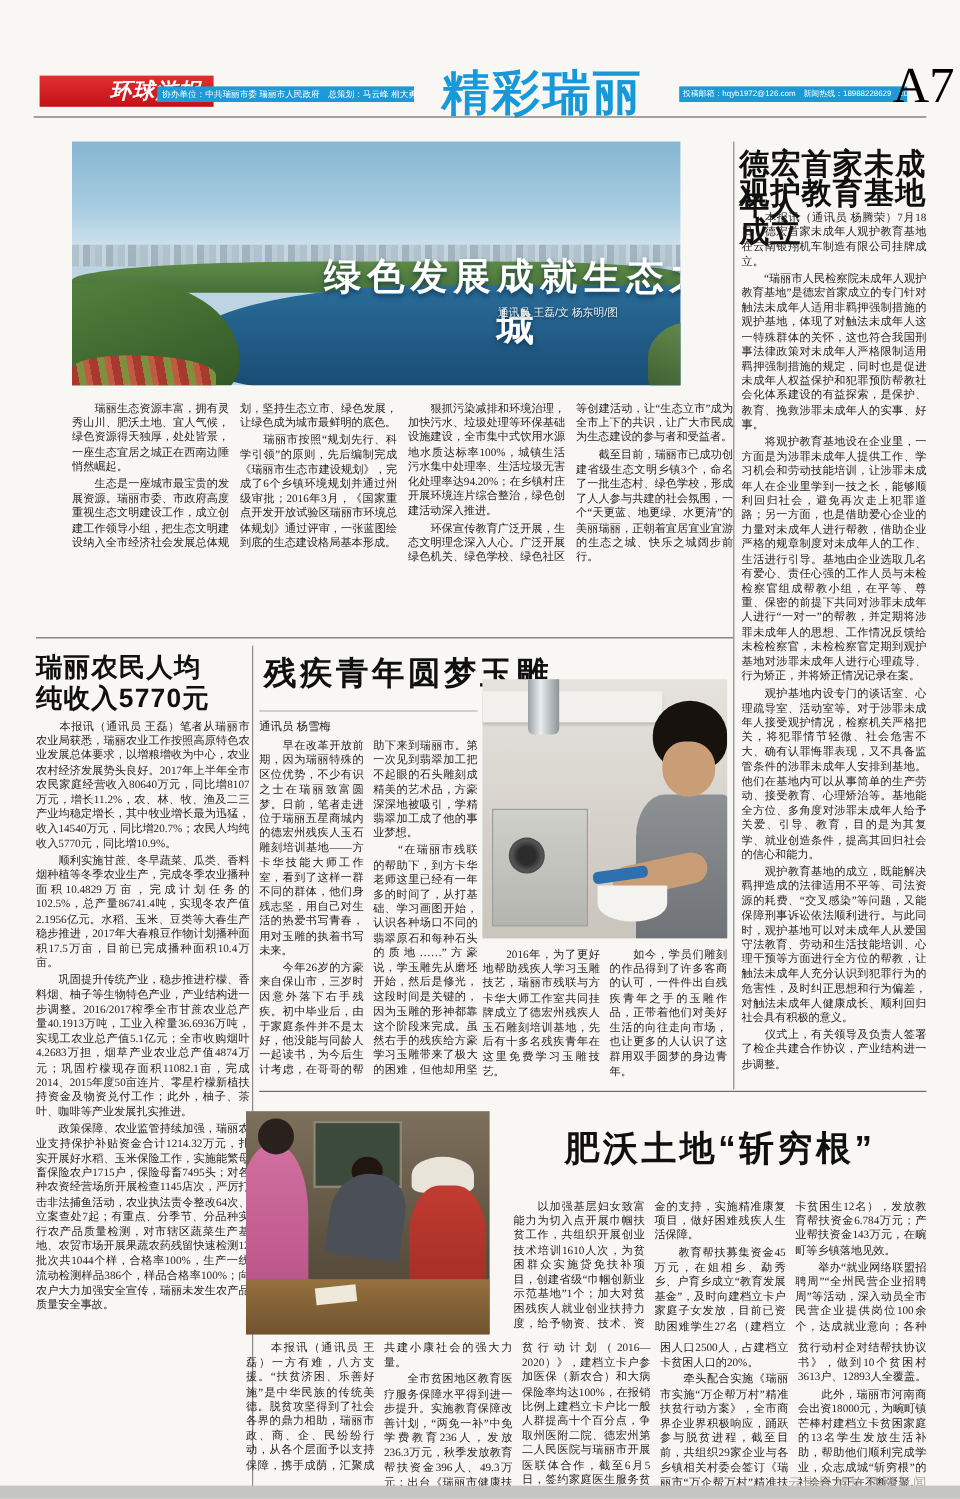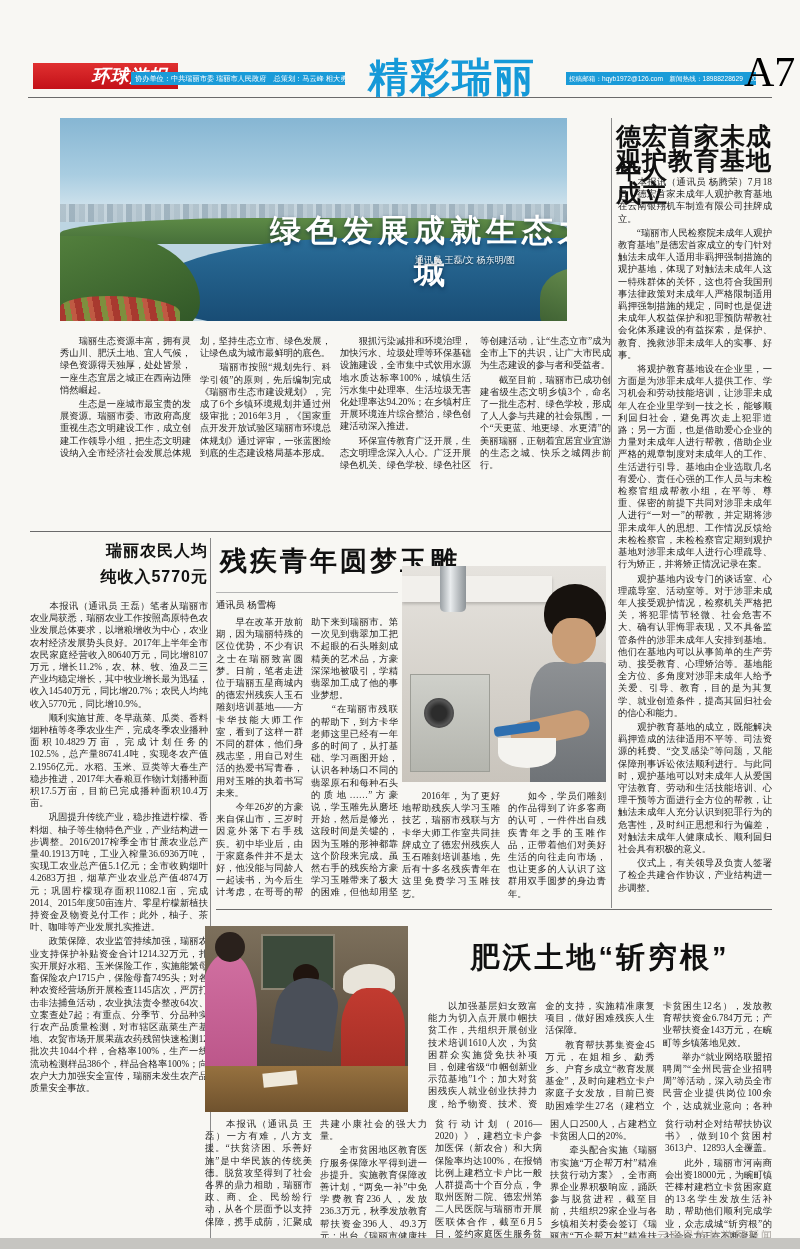--- a/index.html
+++ b/index.html
@@ -63,21 +63,21 @@
   .bp-board{position:absolute;left:56px;top:8px;width:70px;height:52px;background:#3c4a3b;border:2px solid #8d8574;}
   .bp-p1{position:absolute;left:-6px;top:28px;width:58px;height:130px;background:linear-gradient(180deg,#d06fa0,#b95387);border-radius:45% 45% 0 0;}
   .bp-head1{position:absolute;left:10px;top:6px;width:30px;height:30px;background:#2a211c;border-radius:50%;}
   .bp-p2{position:absolute;left:70px;top:52px;width:62px;height:70px;background:#4a4f58;border-radius:50% 40% 0 0;transform:rotate(8deg);}
   .bp-head2{position:absolute;left:88px;top:38px;width:26px;height:24px;background:#20150f;border-radius:50%;}
   .bp-hat{position:absolute;left:138px;top:38px;width:52px;height:30px;background:#e8e4da;border-radius:50% 50% 20% 20%;}
   .bp-p3{position:absolute;left:136px;top:62px;width:64px;height:102px;background:linear-gradient(180deg,#c23b30,#9e2c24);border-radius:40% 40% 0 0;}
   .bp-table{position:absolute;left:0;top:140px;width:100%;height:46px;background:linear-gradient(180deg,#96713f,#6f522e);}
   .bp-paper{position:absolute;left:58px;top:146px;width:34px;height:14px;background:#efe9db;transform:rotate(-6deg);}
   
-  .left-title{left:30px;width:178px;text-align:right;font-size:16px;letter-spacing:1px;}
+  .left-title{left:30px;width:178px;text-align:left;font-size:22px;letter-spacing:1px;}
   .mid-title{left:214px;top:543px;width:252px;text-align:center;font-size:27px;letter-spacing:3px;}
   .mid-byline{left:216px;top:599px;font-size:9.5px;font-family:"Liberation Sans",sans-serif;color:#222;}
   .bot-title{left:428px;top:938px;width:344px;text-align:center;font-size:29px;letter-spacing:3px;}
   .right-title{left:616px;width:156px;text-align:left;font-size:25px;letter-spacing:1px;}
   .watermark{left:0;top:1228px;width:774px;text-align:right;font-size:11px;color:#a8a49e;
              letter-spacing:2px;font-family:"Liberation Sans",sans-serif;}
   .bottom-band{left:0;top:1238px;width:800px;height:11px;background:#c6c5c1;}
 </style>
 </head>
 <body>

